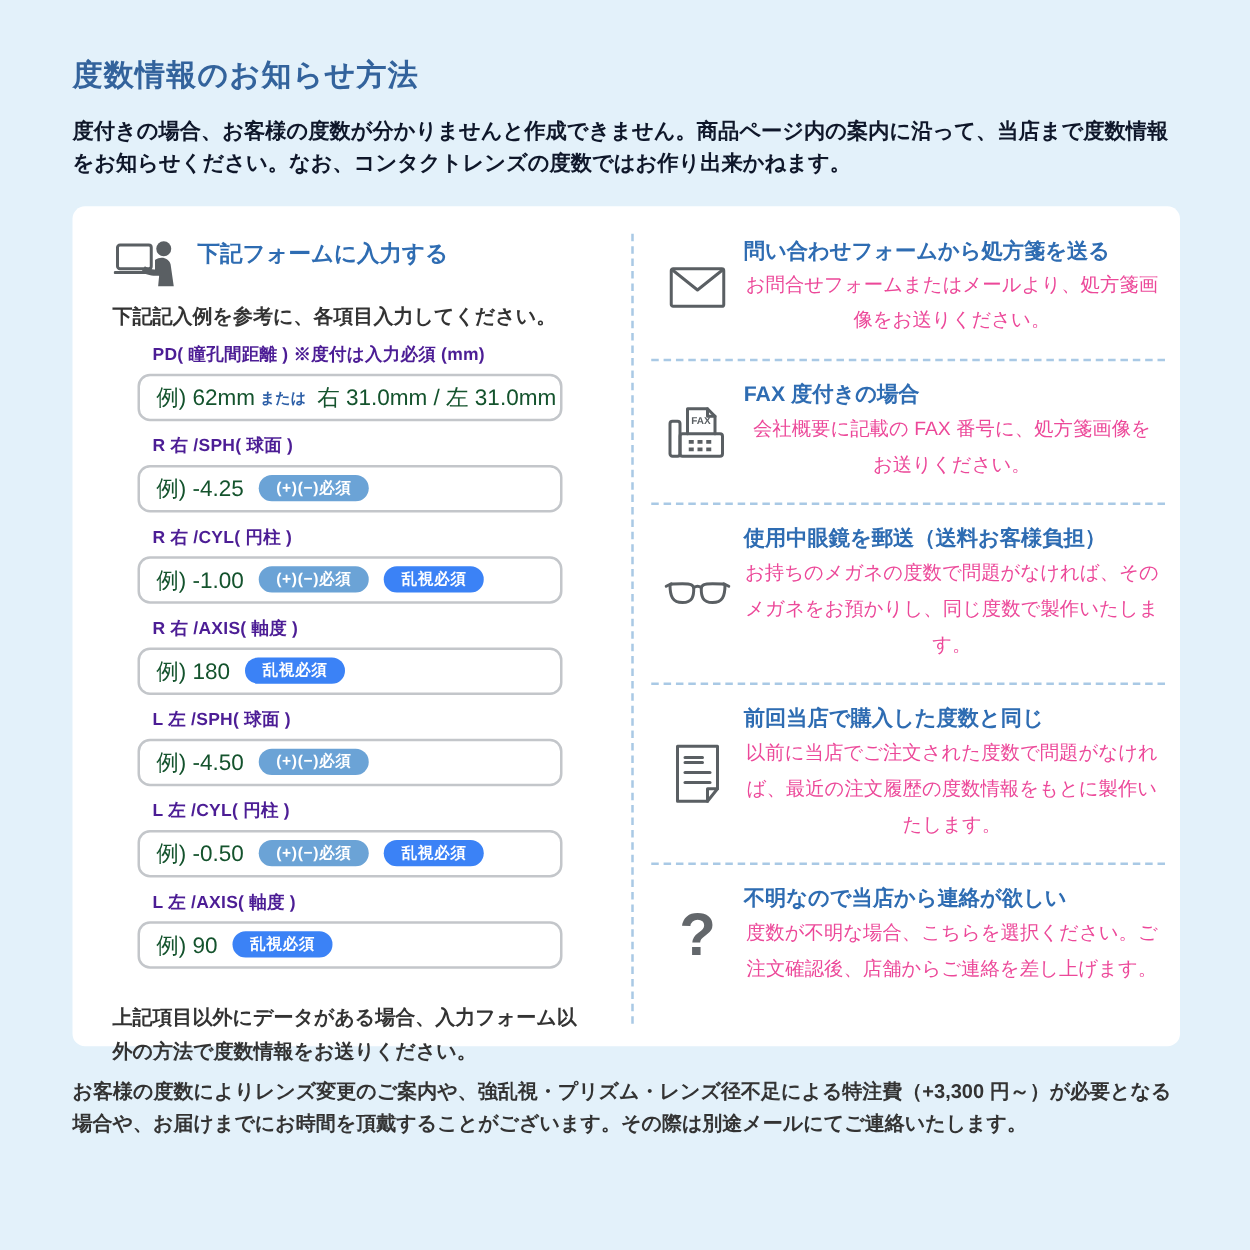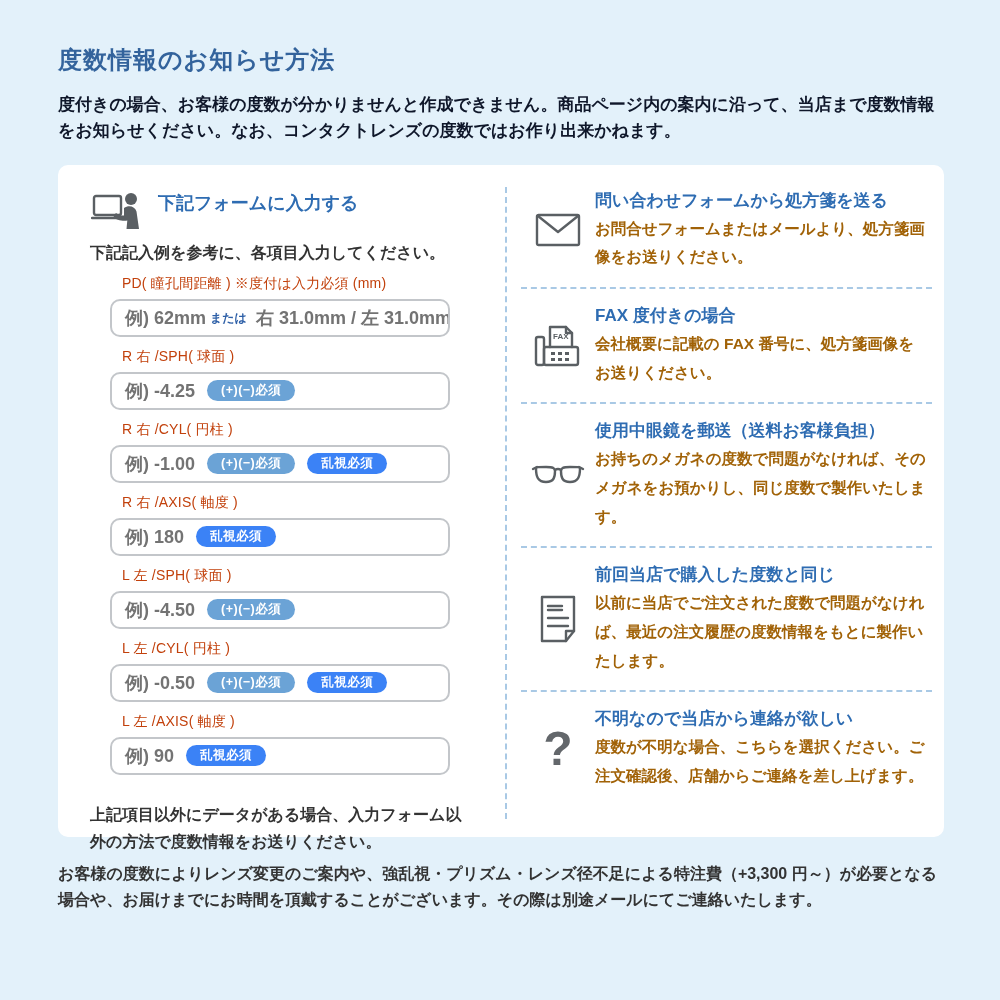--- a/index.html
+++ b/index.html
@@ -30,46 +30,46 @@
   }
 
   
   .col-left{width:447px;box-sizing:border-box;padding:0 0 0 32px;}
   .form-header{display:flex;margin:4px 0 12px;}
   .fh-icon{width:56px;display:flex;justify-content:center;}
   .fh-title{font-size:18px;font-weight:bold;color:#2e6cb2;margin:0 0 0 12px;}
   .instruction{font-size:16px;font-weight:600;margin:2px 0 6px;}
 
   .fields{margin-left:20px;width:340px;}
-  .f-label{font-size:14px;font-weight:normal;color:#c2410c;margin:11px 0 6px 12px;letter-spacing:.2px;}
+  .f-label{font-size:14px;font-weight:bold;color:#4c1d95;margin:11px 0 6px 12px;letter-spacing:.2px;}
   .f-box{
     border:2px solid #c3c6ca;border-radius:10px;height:38px;
     display:flex;align-items:center;padding:0 8px;background:#fff;
     box-sizing:border-box;white-space:nowrap;overflow:hidden;
   }
-  .f-example{font-size:18px;font-weight:bold;color:#737373;margin-left:5px;}
+  .f-example{font-size:18px;font-weight:normal;color:#14532d;margin-left:5px;}
   .f-small{font-size:12px;font-weight:bold;color:#2d5fa7;margin:2px 4px 0;}
   .badge{
     font-size:12.5px;font-weight:bold;color:#fff;border-radius:999px;
     padding:4px 14px;margin-left:12px;line-height:1;letter-spacing:.5px;
   }
   .badge-blue{background:#6ba3d6;}
   .badge-orange{background:#3b82f6;}
   .note{font-size:16px;font-weight:600;margin:26px 0 0 0;line-height:1.7;width:372px;}
 
   
   .col-right{
     flex:1;border-left:2px dashed #a9c9e5;
     padding:2px 12px 0 14px;box-sizing:border-box;
   }
   .method{display:flex;align-items:center;}
   .m-icon{width:74px;min-width:74px;display:flex;justify-content:center;color:#5a5f63;}
   .m-text{flex:1;padding-right:4px;}
   .m-title{font-size:17px;font-weight:bold;color:#2e6cb2;margin:0 0 3px;}
-  .m-body{font-size:15.5px;font-weight:700;line-height:1.85;margin:0;color:#a16207;}
+  .m-body{font-size:15.5px;font-weight:400;line-height:1.85;margin:0;color:#ec4899;text-align:center;}
   .sep{border:none;border-top:2px dashed #a9c9e5;margin:15px 0;}
 
   .outro{font-size:16px;font-weight:600;line-height:1.62;margin:24px 0 0;color:#333;}
 
   .icon-gray{stroke:#5a5f63;fill:none;stroke-width:2.4;stroke-linecap:round;stroke-linejoin:round;}
   .icon-fill{fill:#5a5f63;stroke:none;}
   .qmark{font-size:48px;font-weight:bold;color:#63676b;line-height:1;}
 </style>
 </head>
 <body>

